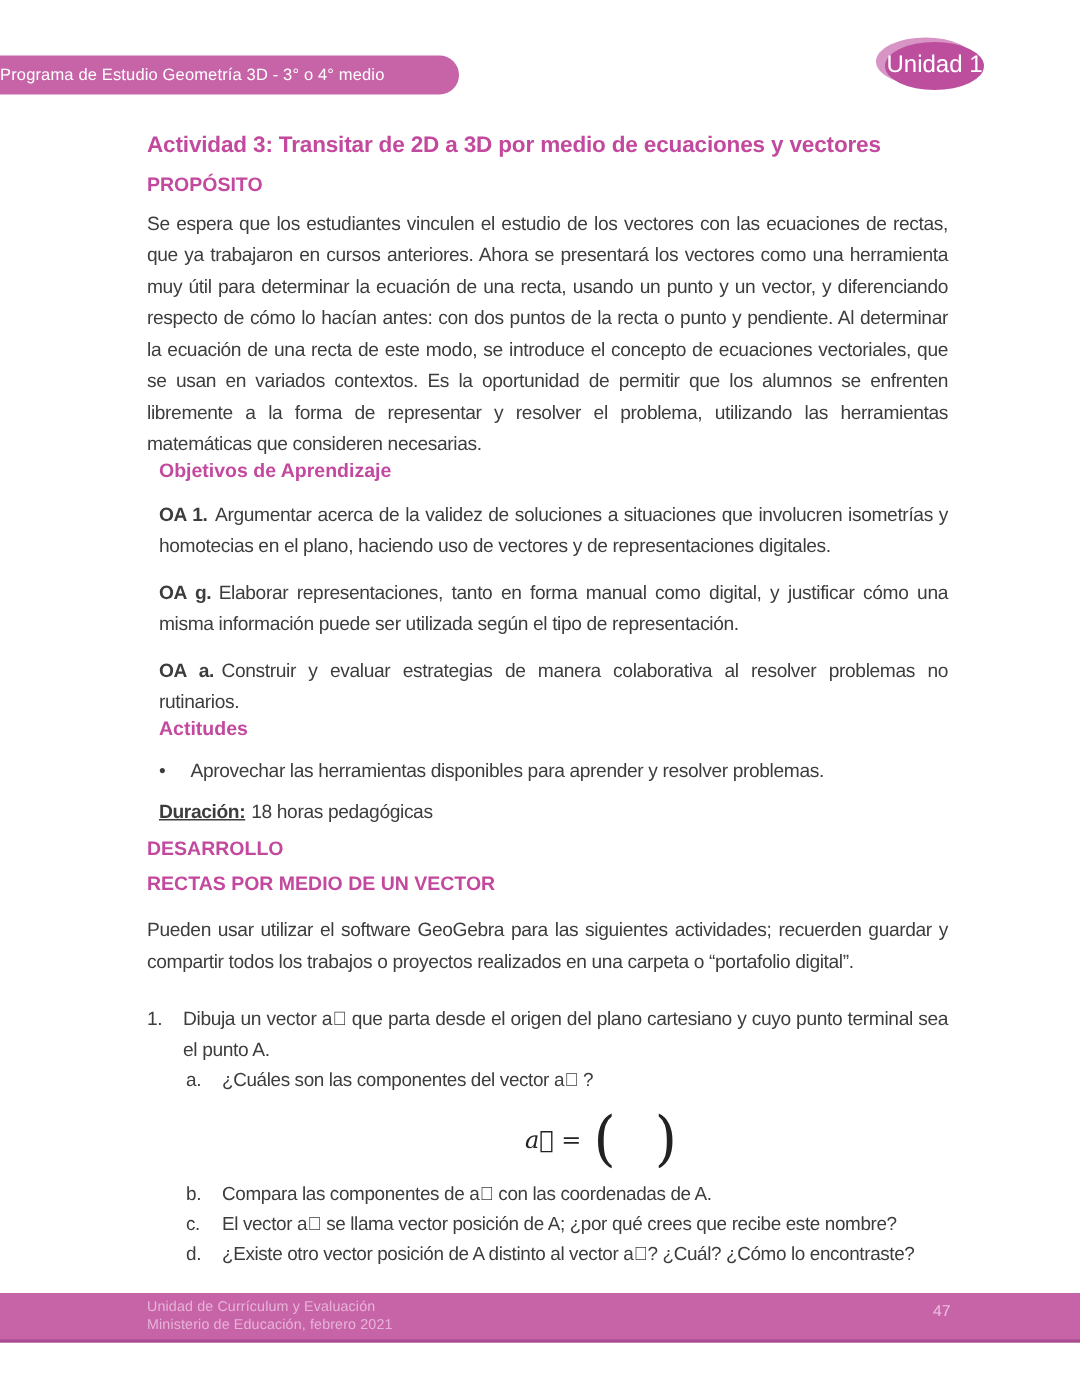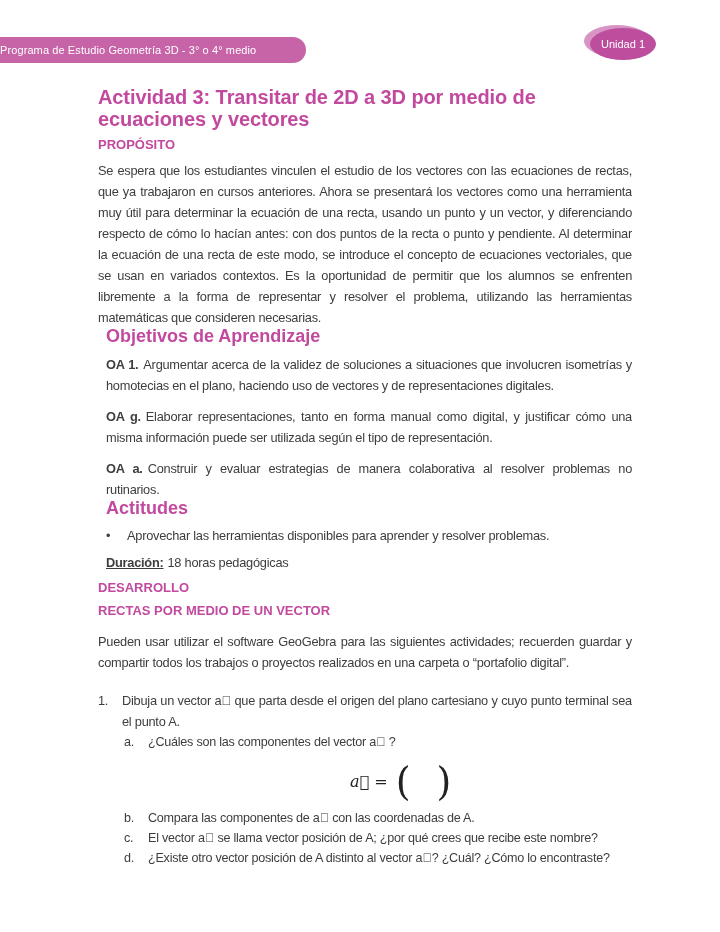--- a/index.html
+++ b/index.html
@@ -25,39 +25,39 @@
   }
   .badge-light{
     position:absolute;left:584px;top:25px;width:66px;height:32px;
     background:#d794c4;border-radius:50%;
   }
   .badge{
     position:absolute;left:590px;top:28px;width:66px;height:32px;
     background:#bd4e9e;border-radius:50%;
     display:flex;align-items:center;justify-content:center;
   }
-  .badge span{color:#ffffff;font-size:11px;white-space:nowrap;}
+  .badge span{color:#ffffff;font-size:16px;white-space:nowrap;}
   
   .content{
     position:absolute;left:98px;top:0;width:534px;
     font-size:12.8px;line-height:21px;letter-spacing:-0.25px;
   }
   .title{
     margin:86px 0 0 0;
-    font-size:20px;line-height:22px;font-weight:bold;color:#c2499e;
+    font-size:15px;line-height:22px;font-weight:bold;color:#c2499e;
     letter-spacing:-0.1px;
   }
   h2.small{
     margin:7px 0 0 0;
     font-size:13px;line-height:16px;font-weight:bold;color:#c2499e;
     letter-spacing:0;
   }
   h3.mid{
     margin:0;
-    font-size:18px;line-height:16px;font-weight:bold;color:#c2499e;
+    font-size:13px;line-height:16px;font-weight:bold;color:#c2499e;
     letter-spacing:0;
   }
   p{margin:0;}
   .just{text-align:justify;}
   .purpose{margin-top:7px;}
   .indent{margin-left:8px;}
   .obj-head{margin-top:20px;}
   .oa{margin-top:10px;}
   .oa b{margin-right:5px;}
   .act-head{margin-top:15px;}
@@ -166,14 +166,21 @@
       <span class="lab">c.</span>
       <span class="sub-text">El vector a⃗ se llama vector posición de A; ¿por qué crees que recibe este nombre?</span>
     </div>
     <div class="sub">
       <span class="lab">d.</span>
       <span class="sub-text">¿Existe otro vector posición de A distinto al vector a⃗? ¿Cuál? ¿Cómo lo encontraste?</span>
     </div>
 
   </main>
 
+  <div class="footer-band">
+    <div class="footer-text">
+      <div>Unidad de Currículum y Evaluación</div>
+      <div>Ministerio de Educación, febrero 2021</div>
+    </div>
+    <div class="footer-page">47</div>
+  </div>
 
 </div>
 
 </body></html>

